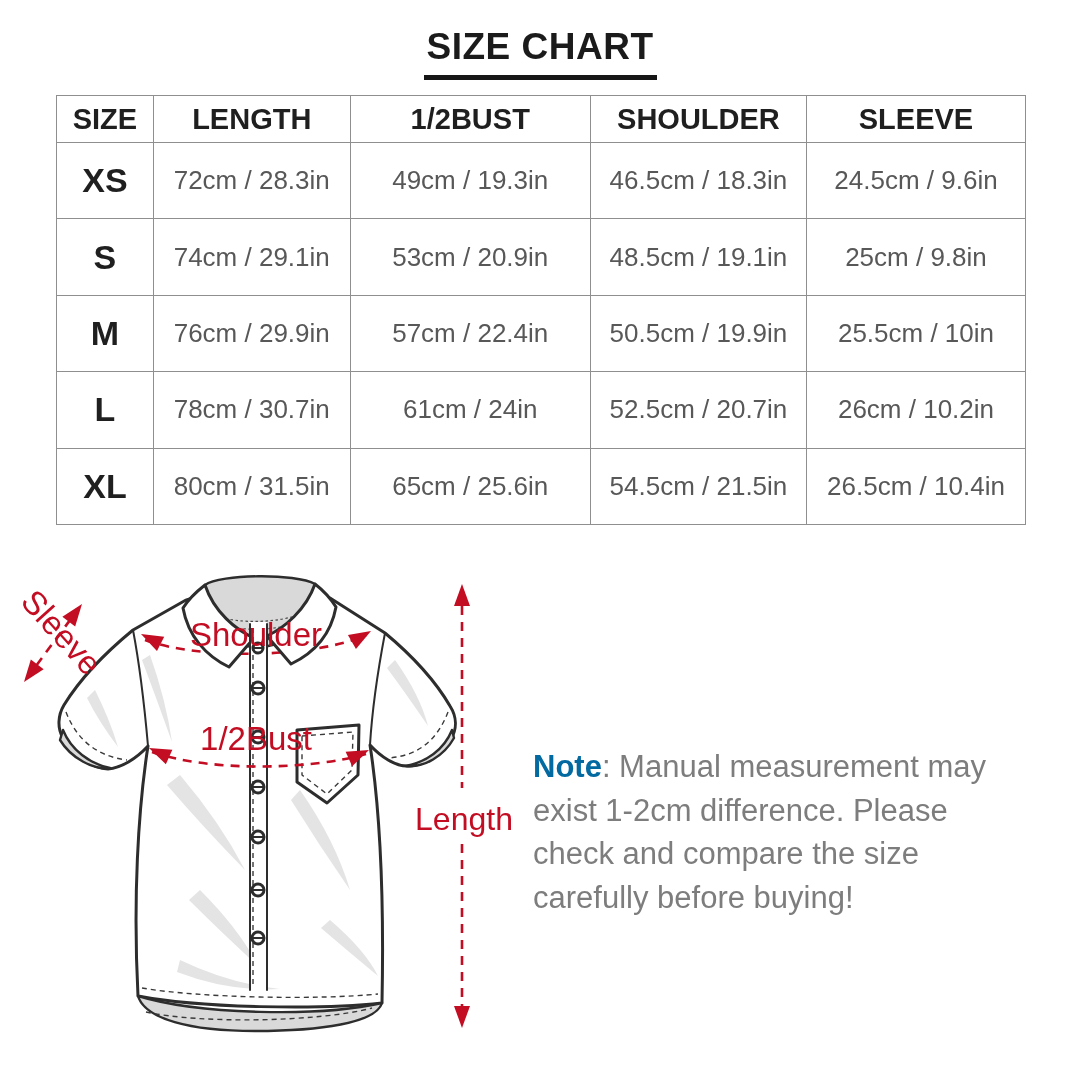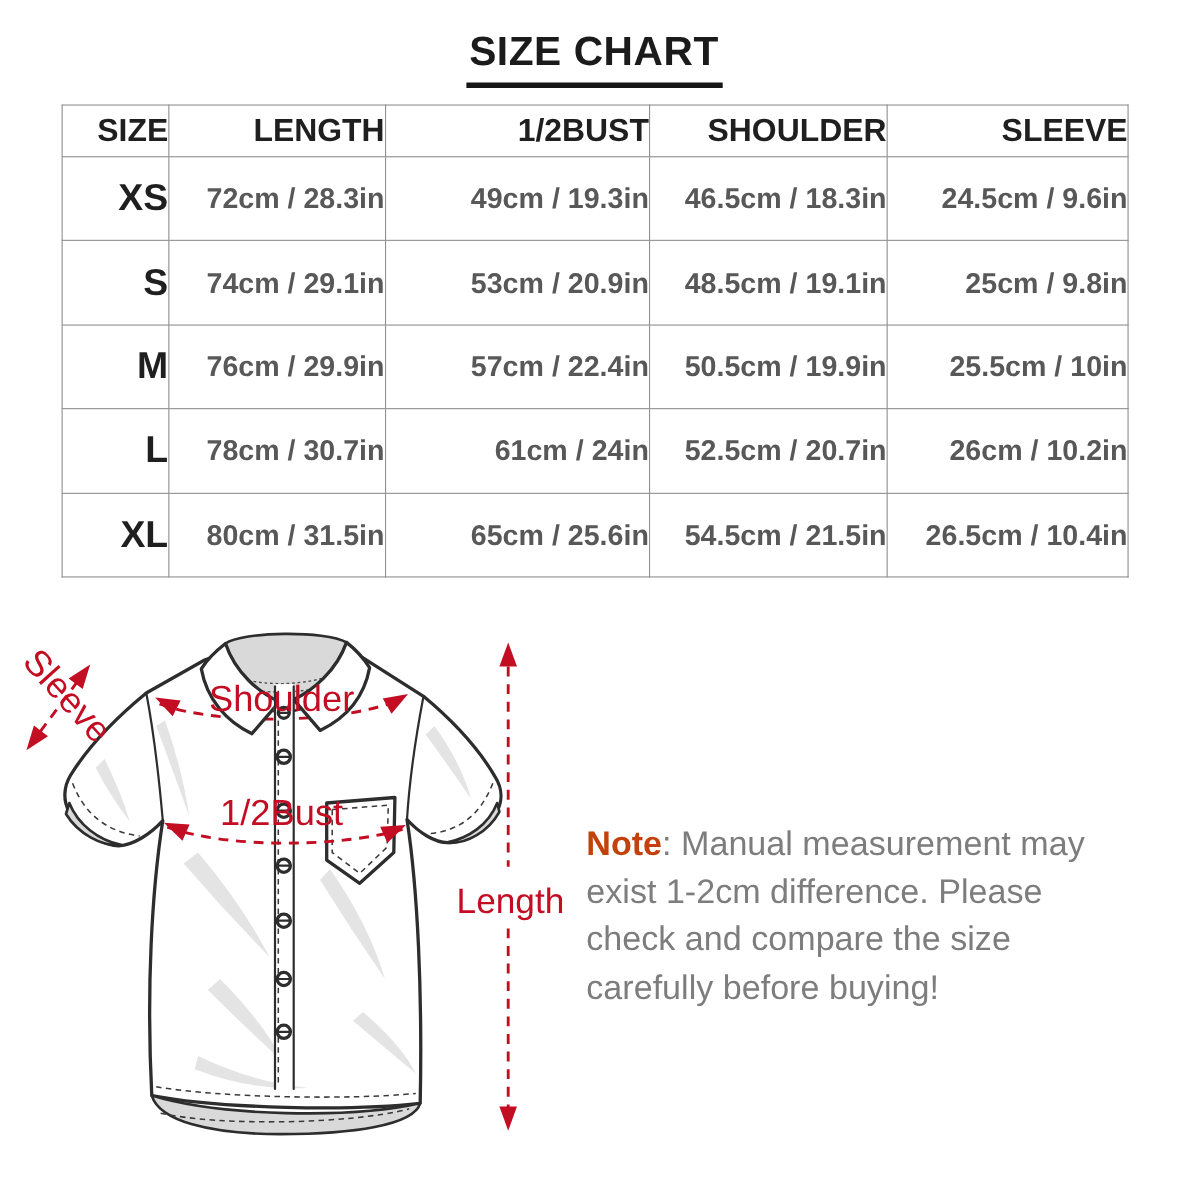--- a/index.html
+++ b/index.html
@@ -12,41 +12,41 @@
   .title{
     display:inline-block;font-size:37px;font-weight:800;color:#1b1b1b;
     letter-spacing:0.5px;border-bottom:5px solid #161616;padding:0 3px 7px 3px;
   }
   
   table.size-chart{
     position:absolute;left:56px;top:95px;width:970px;height:430px;
     border-collapse:collapse;table-layout:fixed;background:#fff;
   }
   table.size-chart th, table.size-chart td{
-    border:1px solid #8f8f8f;text-align:right;vertical-align:middle;padding:0;
+    border:1px solid #8f8f8f;text-align:center;vertical-align:middle;padding:0;
   }
   table.size-chart th{font-size:29px;font-weight:700;color:#1f1f1f;height:46px;letter-spacing:0px;}
-  table.size-chart td{font-size:26px;color:#585858;font-weight:700;}
+  table.size-chart td{font-size:26px;color:#585858;font-weight:400;}
   table.size-chart td.size-cell{font-weight:700;color:#1f1f1f;font-size:34px;}
   
   .diagram{position:absolute;left:0;top:560px;width:520px;height:520px;}
   .outline{fill:#ffffff;stroke:#2d2d2d;stroke-width:3;stroke-linejoin:round;stroke-linecap:round;}
   .detail{fill:none;stroke:#2d2d2d;stroke-width:2;stroke-linecap:round;}
   .stitch{fill:none;stroke:#3a3a3a;stroke-width:1.4;stroke-dasharray:5 4;}
   .rib{fill:none;stroke:#4a4a4a;stroke-width:1.2;stroke-dasharray:2.5 2.5;}
   .shade{fill:#d9d9d9;stroke:#2d2d2d;stroke-width:2.4;stroke-linejoin:round;}
   .fold{fill:#e4e4e4;stroke:none;}
   .dash{fill:none;stroke-width:2.6;stroke-dasharray:9 7;}
   .red-label{font-family:"Liberation Sans",sans-serif;font-weight:400;}
   
   .note{
     position:absolute;left:533px;top:714px;width:483px;
     font-size:31px;line-height:43.5px;color:#7d7d7d;
   }
-  .note b{color:#c2410c;font-weight:700;}
+  .note b{color:#0369a1;font-weight:700;}
 </style>
 </head>
 <body>
 
 <div class="page">
 
   <div class="title-wrap">
     <span class="title">SIZE CHART</span>
   </div>
 

